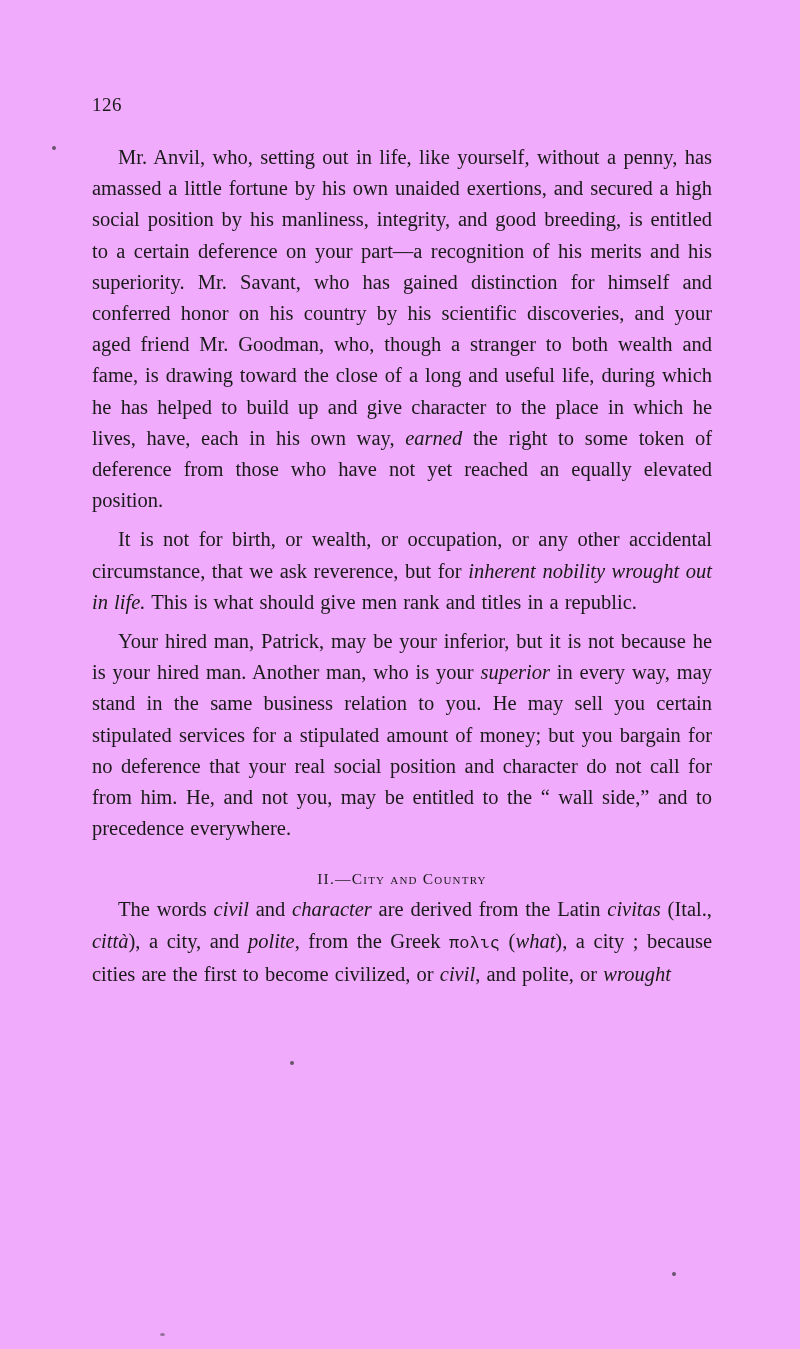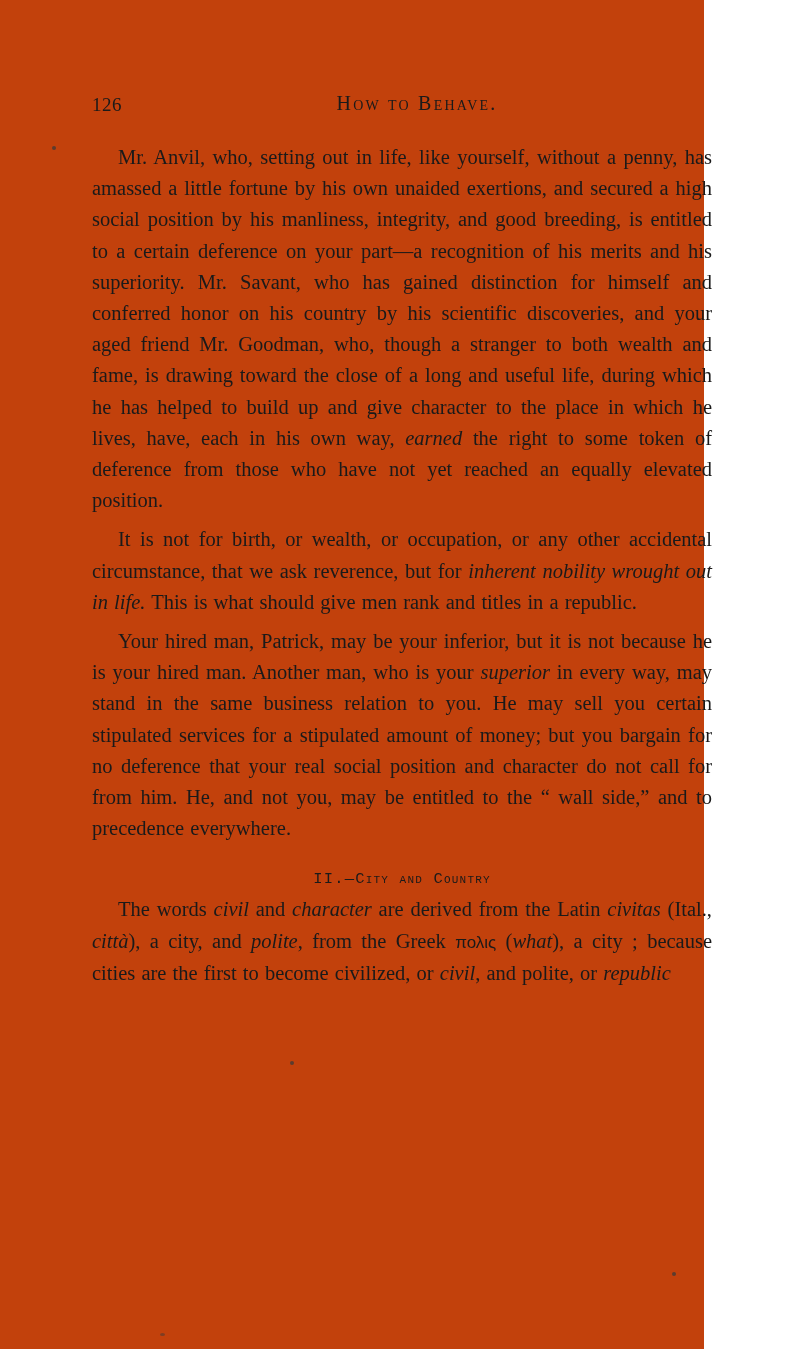--- a/index.html
+++ b/index.html
@@ -12,23 +12,23 @@
     height: 1349px;
     font-family: "Liberation Serif", serif;
     color: #1a1a1a;
     position: relative;
     overflow: hidden;
   }
   .page {
     position: absolute;
     left: 0;
     top: 0;
-    width: 704px;
+    width: 800px;
     height: 1349px;
-    background: #c2410c;
+    background: #f0abfc;
   }
   .page-inner {
     position: absolute;
     left: 92px;
     top: 88px;
     width: 620px;
   }
   
   .running-head {
     position: relative;
@@ -73,24 +73,24 @@
   }
   em {
     font-style: italic;
   }
   .sec-head {
     margin: 26px 0 6px 0;
     text-align: center;
     font-size: 15.5px;
     font-variant: small-caps;
     letter-spacing: 1.2px;
-    font-family: Liberation Mono, monospace;
+    font-family: Liberation Serif, serif;
   }
   .greek {
-    font-family: Liberation Sans, sans-serif;
+    font-family: Liberation Mono, monospace;
     font-size: 17px;
   }
   
   .speck {
     position: absolute;
     background: #3a3a3a;
     border-radius: 50%;
     opacity: 0.75;
   }
   .sp1 { left: 52px; top: 146px; width: 4px; height: 4px; }
@@ -105,27 +105,26 @@
 
   <span class="speck sp1"></span>
   <span class="speck sp2"></span>
   <span class="speck sp3"></span>
   <span class="speck sp4"></span>
 
   <div class="page-inner">
 
     <div class="running-head">
       <div class="folio">126</div>
-      <div class="head-title">How to Behave.</div>
     </div>
 
     <div class="body-text">
       <p class="indent">Mr. Anvil, who, setting out in life, like yourself, without a penny, has amassed a little fortune by his own unaided exertions, and secured a high social position by his manliness, integrity, and good breeding, is entitled to a certain deference on your part—a recognition of his merits and his superiority.  Mr. Savant, who has gained distinction for himself and conferred honor on his country by his scientific discoveries, and your aged friend Mr. Goodman, who, though a stranger to both wealth and fame, is drawing toward the close of a long and useful life, during which he has helped to build up and give character to the place in which he lives, have, each in his own way, <em>earned</em> the right to some token of deference from those who have not yet reached an equally elevated position.</p>
       <p class="indent">It is not for birth, or wealth, or occupation, or any other accidental circumstance, that we ask reverence, but for <em>inherent nobility wrought out in life.</em>  This is what should give men rank and titles in a republic.</p>
       <p class="indent">Your hired man, Patrick, may be your inferior, but it is not because he is your hired man.  Another man, who is your <em>superior</em> in every way, may stand in the same business relation to you.  He may sell you certain stipulated services for a stipulated amount of money; but you bargain for no deference that your real social position and character do not call for from him.  He, and not you, may be entitled to the “ wall side,” and to precedence everywhere.</p>
 
       <div class="sec-head">II.—City and Country</div>
 
-      <p class="indent">The words <em>civil</em> and <em>character</em> are derived from the Latin <em>civitas</em> (Ital., <em>città</em>), a city, and <em>polite</em>, from the Greek <span class="greek">πολις</span> (<em>what</em>), a city ; because cities are the first to become civilized, or <em>civil</em>, and polite, or <em>republic</em></p>
+      <p class="indent">The words <em>civil</em> and <em>character</em> are derived from the Latin <em>civitas</em> (Ital., <em>città</em>), a city, and <em>polite</em>, from the Greek <span class="greek">πολις</span> (<em>what</em>), a city ; because cities are the first to become civilized, or <em>civil</em>, and polite, or <em>wrought</em></p>
     </div>
 
   </div>
 </div>
 
 </body></html>

